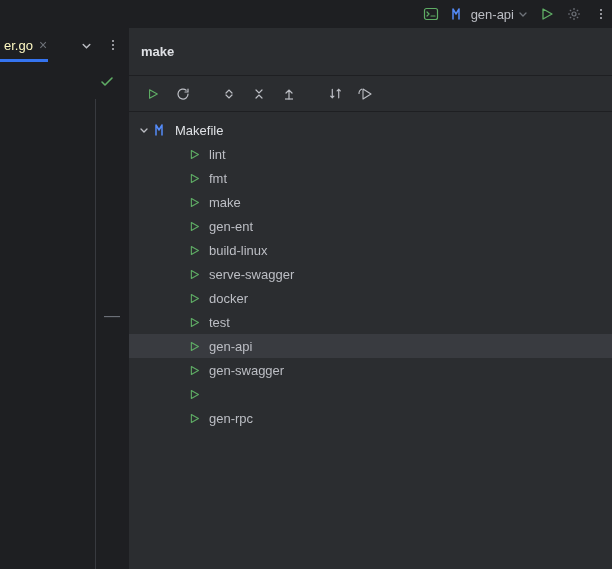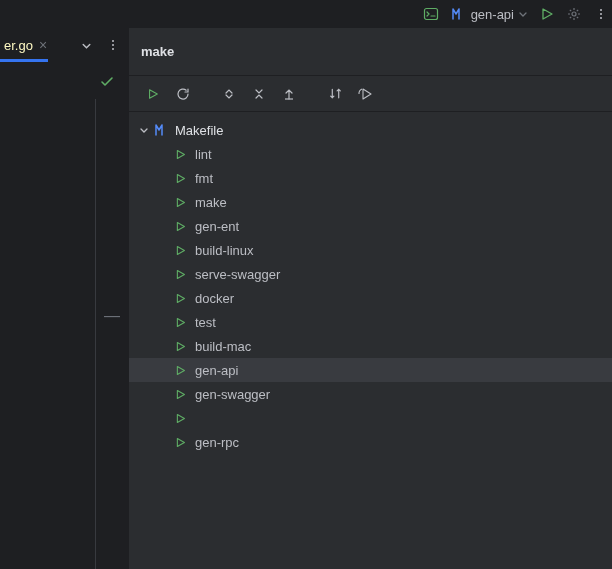--- a/index.html
+++ b/index.html
@@ -146,21 +146,21 @@
       overflow: auto;
     }
     .tree-row {
       display: flex;
       align-items: center;
       height: 24px;
       padding-left: 10px;
       cursor: pointer;
     }
     .tree-row.root { padding-left: 10px; text-align: center; }
-    .tree-row.target { padding-left: 46px; }
+    .tree-row.target { padding-left: 60px; }
     .tree-row.selected {
       background: #393b40;
     }
     .tree-row .chevron {
       width: 14px;
       color: #bcbec4;
       display: inline-flex;
     }
     .tree-row .makefile-icon {
       display: inline-flex;
@@ -370,28 +370,20 @@
     <span class="label">docker</span>
   </div>
         <div class="tree-row target">
     <span class="run-icon">
       <svg width="11" height="11" viewBox="0 0 14 14">
               <path d="M3 2v10l9-5z" fill="none" stroke="#5fad65" stroke-width="1.4" stroke-linejoin="round"></path>
             </svg>
     </span>
     <span class="label">test</span>
   </div>
-        <div class="tree-row target">
-    <span class="run-icon">
-      <svg width="11" height="11" viewBox="0 0 14 14">
-              <path d="M3 2v10l9-5z" fill="none" stroke="#5fad65" stroke-width="1.4" stroke-linejoin="round"></path>
-            </svg>
-    </span>
-    <span class="label">build-mac</span>
-  </div>
         <div class="tree-row target selected">
     <span class="run-icon">
       <svg width="11" height="11" viewBox="0 0 14 14">
               <path d="M3 2v10l9-5z" fill="none" stroke="#5fad65" stroke-width="1.4" stroke-linejoin="round"></path>
             </svg>
     </span>
     <span class="label">gen-api</span>
   </div>
         <div class="tree-row target">
     <span class="run-icon">

